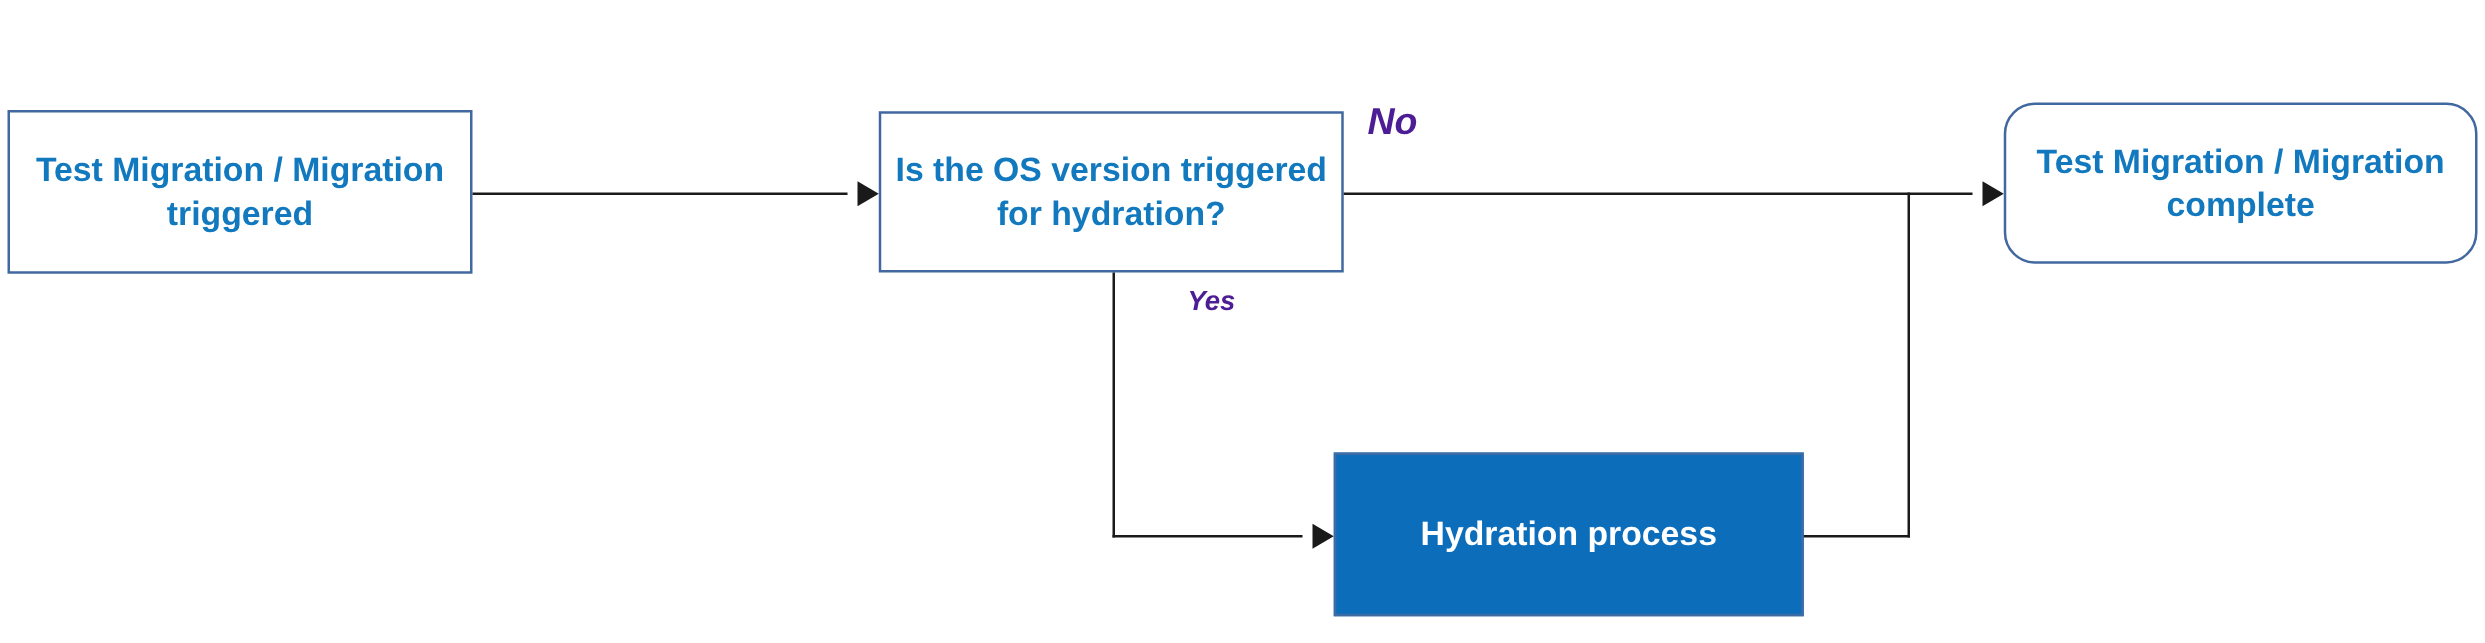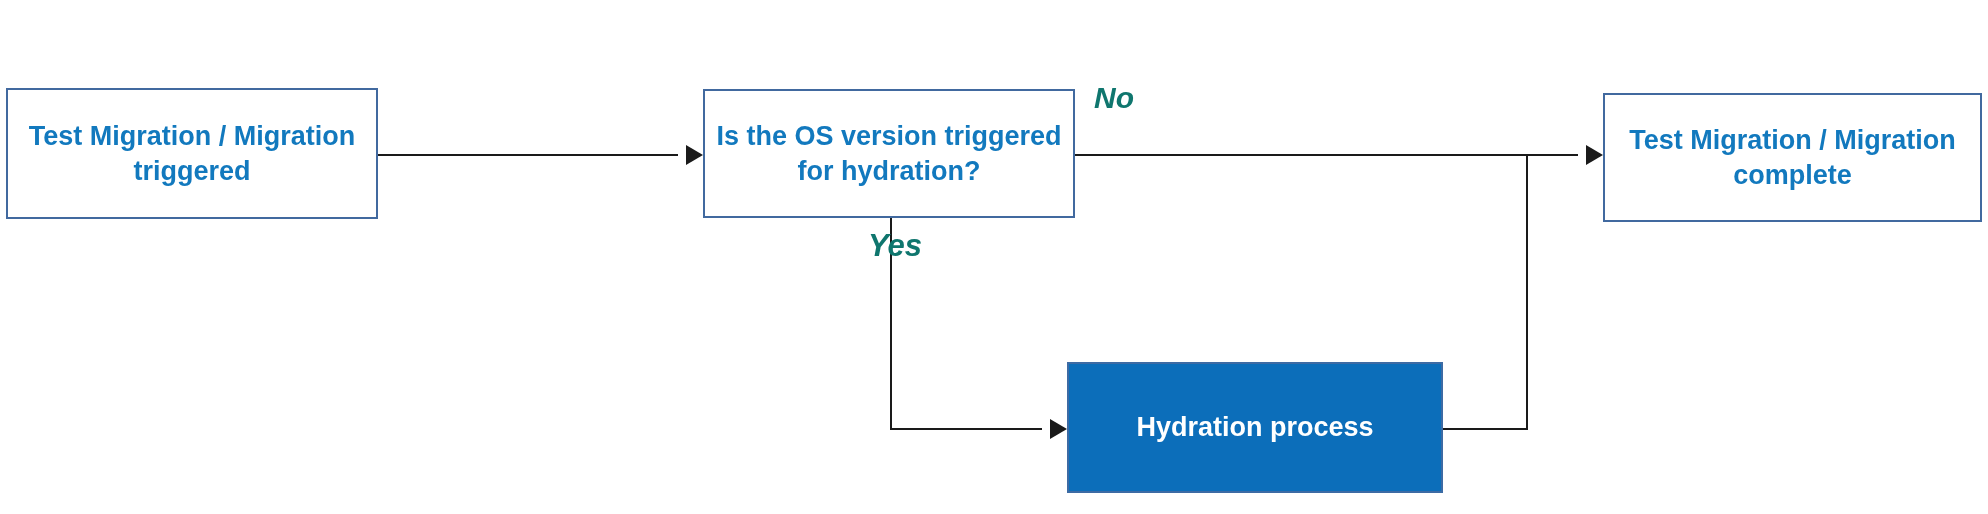--- a/index.html
+++ b/index.html
@@ -40,21 +40,21 @@
     background: #0c6eba;
     border: 2px solid #3d6ba4;
     color: #ffffff;
     font-size: 27px;
     padding: 0 24px;
   }
 
   #node-start   { left: 6px;    top: 88px;  width: 372px; height: 131px; }
   #node-decision{ left: 703px;  top: 89px;  width: 372px; height: 129px; }
   #node-process { left: 1067px; top: 362px; width: 376px; height: 131px; }
-  #node-end     { left: 1603px; top: 93px;  width: 379px; height: 129px; }
+  #node-end     { left: 1603px; top: 82px;  width: 379px; height: 129px; border-radius: 25px; }
 
   
   .line {
     position: absolute;
     background: #1a1a1a;
   }
   .h-line { height: 2px; }
   .v-line { width: 2px; }
 
   
@@ -81,26 +81,26 @@
   }
   #arrow-to-decision { left: 686px;  top: 145px; }
   #arrow-to-process  { left: 1050px; top: 419px; }
   #arrow-to-end      { left: 1586px; top: 145px; }
 
   
   .edge-label {
     position: absolute;
     font-style: italic;
     font-weight: bold;
-    color: #0f766e;
+    color: #4c1d95;
     white-space: nowrap;
   }
   #label-no  { left: 1094px; top: 81px;  font-size: 30px; }
   #label-note{ left: 1185px; top: 84px;  font-size: 21px; }
-  #label-yes { left: 868px;  top: 228px; font-size: 31px; }
+  #label-yes { left: 950px;  top: 228px; font-size: 22px; }
 </style>
 </head>
 <body>
 
 <div id="canvas">
 
   <div class="node node-outline" id="node-start">Test Migration / Migration triggered</div>
 
   <div class="node node-outline" id="node-decision">Is the OS version triggered for hydration?</div>
 

